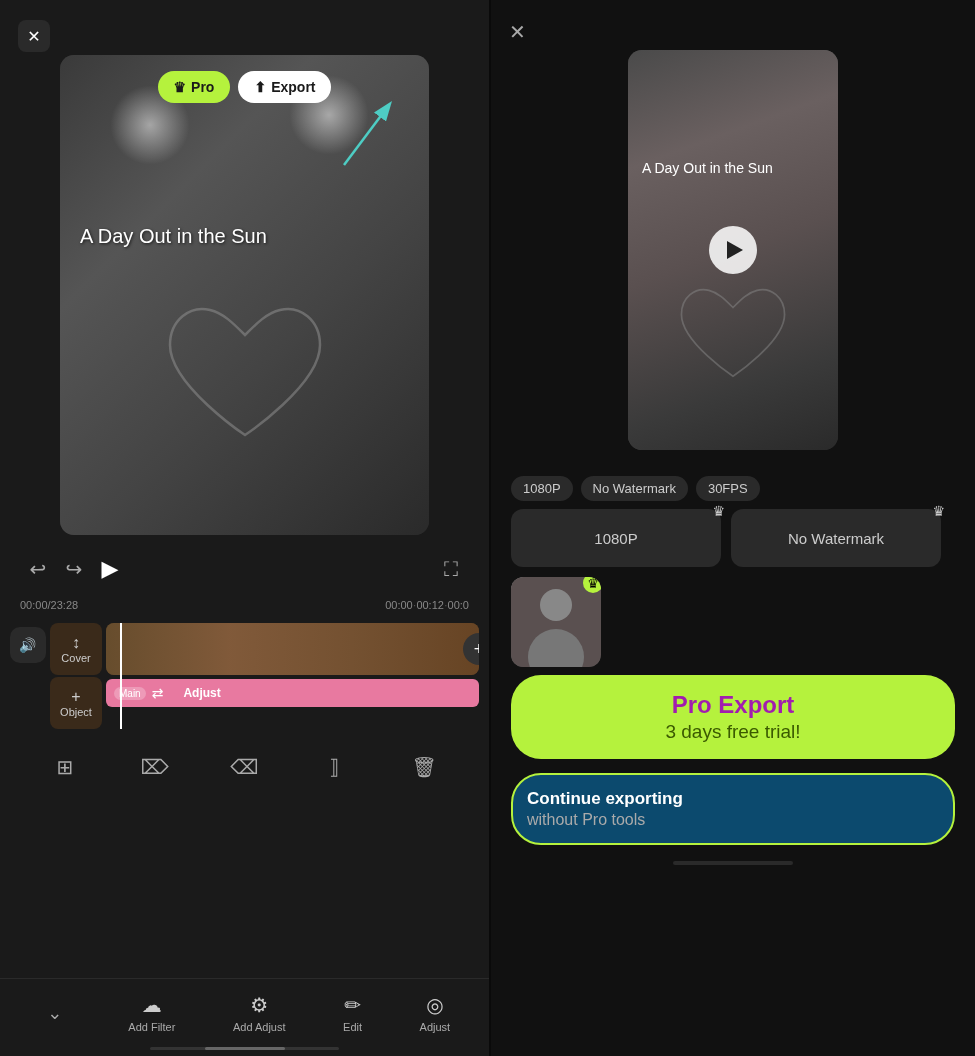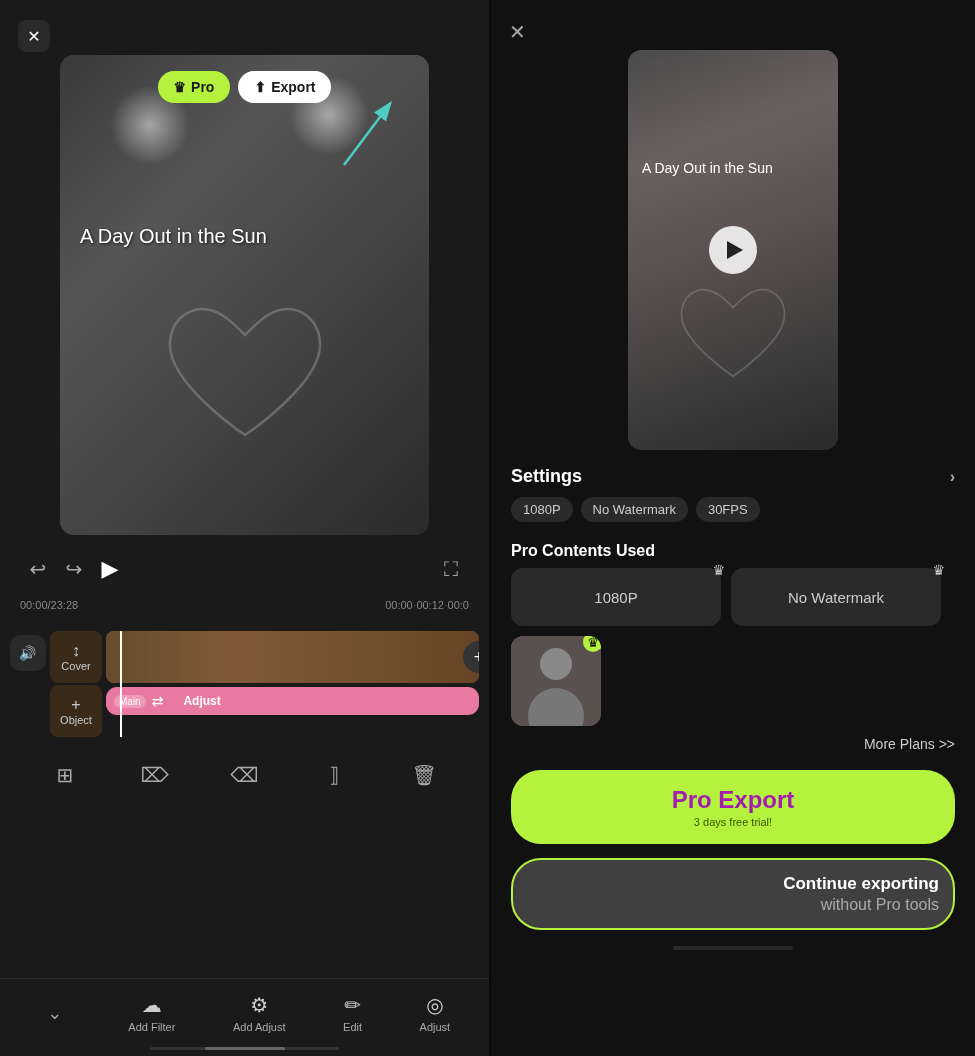--- a/index.html
+++ b/index.html
@@ -145,21 +145,21 @@
       cursor: pointer;
     }
 
     
     .timeline-time {
       display: flex;
       justify-content: flex-start;
       padding: 0 20px;
       color: #888;
       font-size: 11px;
-      margin-bottom: 20px;
+      margin-bottom: 12px;
     }
 
     .audio-icon-btn {
       width: 36px;
       height: 36px;
       background: #2a2a2a;
       border: none;
       border-radius: 10px;
       color: white;
       cursor: pointer;
@@ -496,35 +496,35 @@
     }
 
     .pro-export-main {
       color: #a21caf;
       font-size: 24px;
       font-weight: 700;
     }
 
     .pro-export-sub {
       color: #3a5a00;
-      font-size: 11px;
+      font-size: 19px;
       margin-top: 2px;
     }
 
     .continue-export-btn {
-      background: #404040;
+      background: #0c4a6e;
       border: 2px solid #b5f23d;
       border-radius: 30px;
       margin: 6px 20px;
       padding: 14px;
       text-align: center;
       cursor: pointer;
       display: flex;
       flex-direction: column;
-      align-items: flex-end;
+      align-items: flex-start;
     }
 
     .continue-main {
       color: white;
       font-size: 17px;
       font-weight: 600;
     }
 
     .continue-sub {
       color: #aaa;
@@ -658,21 +658,21 @@
       </div>
     </div>
 
     <div style="flex:1;position:relative;">
 
       <div class="video-track">
         <div class="video-track-thumb"></div>
         <button class="add-track-btn">+</button>
       </div>
 
-      <div class="adjust-track" style="margin-top:4px;border-radius:11px;">
+      <div class="adjust-track" style="margin-top:4px;">
         <span class="main-badge">Main</span>
         <span style="color:white;font-size:14px;">⇄</span>
         <span class="adjust-track-label">Adjust</span>
       </div>
     </div>
   </div>
 
   <div class="edit-toolbar">
     <button class="edit-tool-btn">⊞</button>
     <button class="edit-tool-btn">⌦</button>
@@ -720,32 +720,27 @@
     <svg style="position:absolute;bottom:60px;left:50%;transform:translateX(-50%);width:130px;height:110px;opacity:0.5;" viewBox="0 0 180 160">
       <path d="M90,140 C90,140 15,90 15,50 C15,25 35,10 55,15 C68,18 78,28 90,40 C102,28 112,18 125,15 C145,10 165,25 165,50 C165,90 90,140 90,140 Z" fill="none" stroke="#888" stroke-width="2.5"></path>
     </svg>
     <div class="right-video-title">A Day Out in the Sun</div>
     <div class="play-overlay">
       <div class="play-triangle"></div>
     </div>
   </div>
 
   <div class="settings-section">
-    <div class="settings-title">
-      <span>Settings</span>
-      <span class="settings-arrow">›</span>
-    </div>
     <div class="settings-tags">
       <span class="settings-tag">1080P</span>
       <span class="settings-tag">No Watermark</span>
       <span class="settings-tag">30FPS</span>
     </div>
   </div>
 
-  <div class="pro-contents-title">Pro Contents Used</div>
 
   <div class="pro-items-grid">
 
     <div class="pro-item-card pro-item-large">
       <span>1080P</span>
       <span class="pro-crown">♛</span>
     </div>
 
     <div class="pro-item-card pro-item-large">
       <span>No Watermark</span>
@@ -758,21 +753,20 @@
         <svg width="90" height="90" viewBox="0 0 90 90">
           <rect width="90" height="90" fill="#5a5050"></rect>
           <circle cx="45" cy="28" r="16" fill="#888"></circle>
           <ellipse cx="45" cy="80" rx="28" ry="28" fill="#777"></ellipse>
         </svg>
       </div>
       <span class="pro-crown" style="top:-4px;right:-2px;font-size:13px;background:#b5f23d;border-radius:50%;padding:2px;width:20px;height:20px;display:flex;align-items:center;justify-content:center;color:#000;">♛</span>
     </div>
   </div>
 
-  <div class="more-plans">More Plans &gt;&gt;</div>
 
   <button class="pro-export-btn">
     <span class="pro-export-main">Pro Export</span>
     <span class="pro-export-sub">3 days free trial!</span>
   </button>
 
   <button class="continue-export-btn">
     <span class="continue-main">Continue exporting</span>
     <span class="continue-sub">without Pro tools</span>
   </button>

